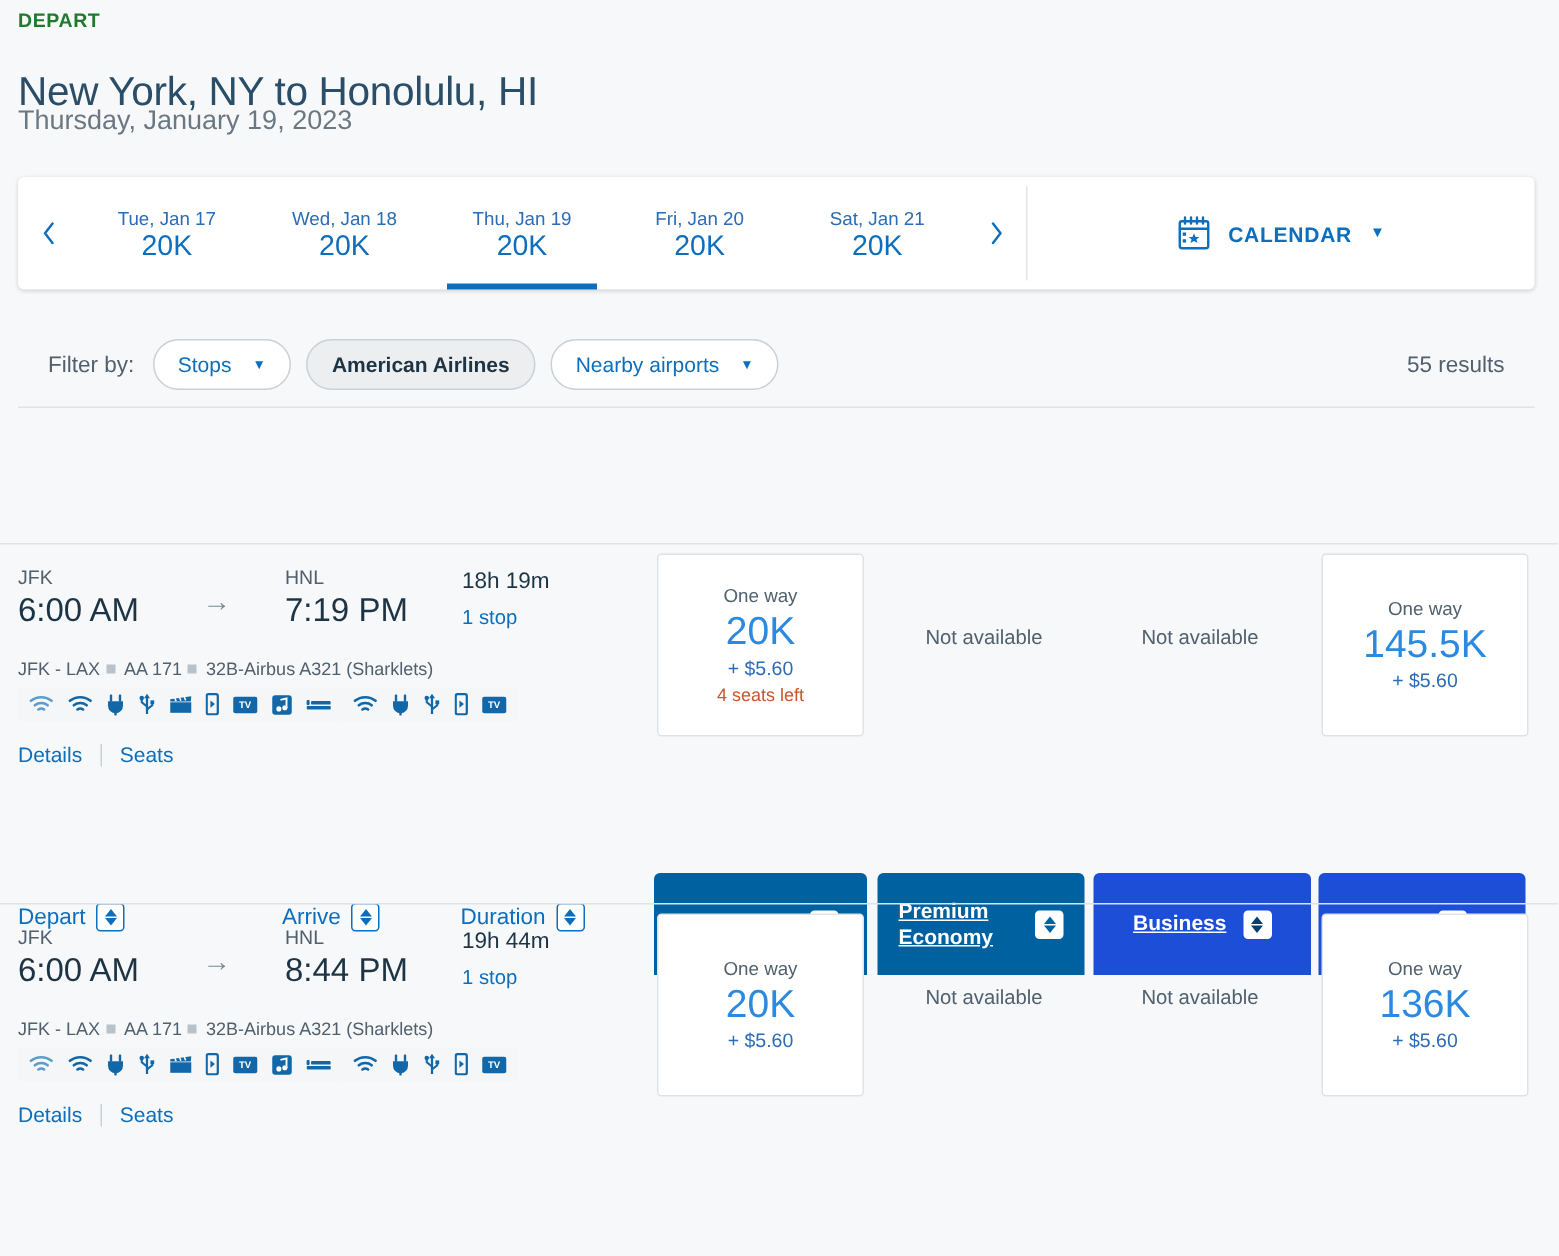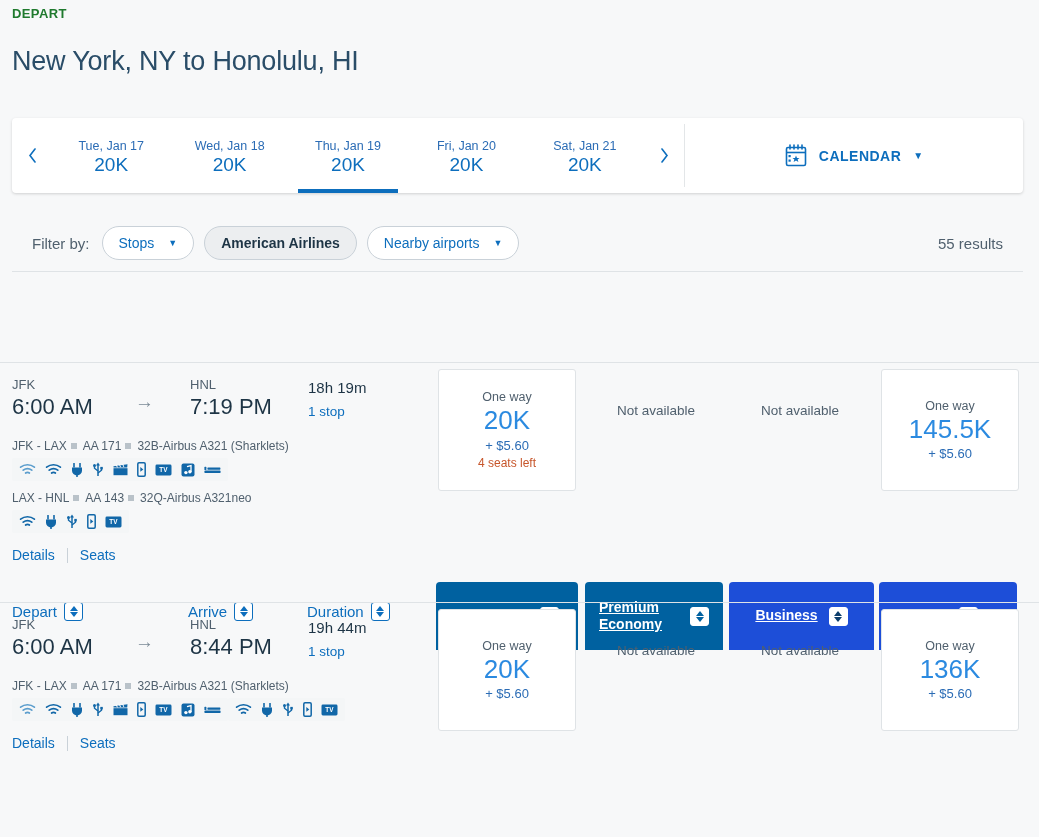--- a/index.html
+++ b/index.html
@@ -151,31 +151,32 @@
     position: absolute; width: 138px; height: 122px; top: 6px;
     background: #fff; border: 1px solid #dfe3e6; border-radius: 3px;
     display: flex; flex-direction: column; align-items: center; justify-content: center;
     cursor: pointer;
   }
   .pc-oneway { font-size: 12.5px; color: #50606e; }
   .pc-miles { font-size: 26px; color: #2b8ae0; line-height: 1.15; margin-top: 2px; }
   .pc-fee { font-size: 13px; color: #2b6cb5; margin-top: 2px; }
   .pc-seats { font-size: 12px; color: #c7562b; margin-top: 3px; }
   .not-avail {
-    position: absolute; top: 40px; font-size: 13.5px; color: #50606e;
+    position: absolute; top: 54px; font-size: 13.5px; color: #50606e;
     width: 138px; text-align: center;
   }
 </style>
 </head>
 <body>
 
 <div class="page">
 
   <div class="depart-label">DEPART</div>
   <h1 class="route-title">New York, NY to Honolulu, HI</h1>
+  <div class="route-date">Thursday, January 19, 2023</div>
 
   <div class="date-card">
     <div class="date-strip">
       <div class="arrow-btn">
         <svg width="9" height="15" viewBox="0 0 9 15">
           <path d="M7 1 L2 7.5 L7 14" fill="none" stroke="#0d6ebd" stroke-width="1.6" stroke-linecap="round"></path>
         </svg>
       </div>
       <div class="date-tabs" id="date-tabs">
           <div class="date-tab">
@@ -371,21 +372,21 @@
                   <circle cx="8.9" cy="8.8" r="1.7" fill="#fff"></circle>
                 </svg>
               </span>
               <span>
                 <svg width="17" height="11" viewBox="0 0 17 11">
                   <rect x="0.5" y="6.6" width="16" height="2.4" rx="0.6" fill="#1167a8"></rect>
                   <rect x="3.4" y="3.4" width="13" height="2.3" rx="0.6" fill="#1167a8"></rect>
                   <rect x="0.4" y="2.7" width="2" height="3.4" rx="0.7" fill="#1167a8"></rect>
                 </svg>
               </span>
-            </div><div class="leg-line" style="margin-top:10px"><span>LAX - HNL</span><span class="leg-dot"></span><span>AA 143</span><span class="leg-dot"></span><span>32Q-Airbus A321neo</span></div><div class="amen">
+            </div><div class="amen">
               <span>
                 <svg width="17" height="13" viewBox="0 0 17 13">
                   <g fill="none" stroke="#1167a8" stroke-width="1.7" stroke-linecap="round">
                     <path d="M1.6 4.2a11 11 0 0 1 13.8 0"></path>
                     <path d="M4.2 7.2a7 7 0 0 1 8.6 0"></path>
                     <path d="M6.6 10a3.2 3.2 0 0 1 3.8 0"></path>
                   </g>
                 </svg>
               </span>
               <span>

